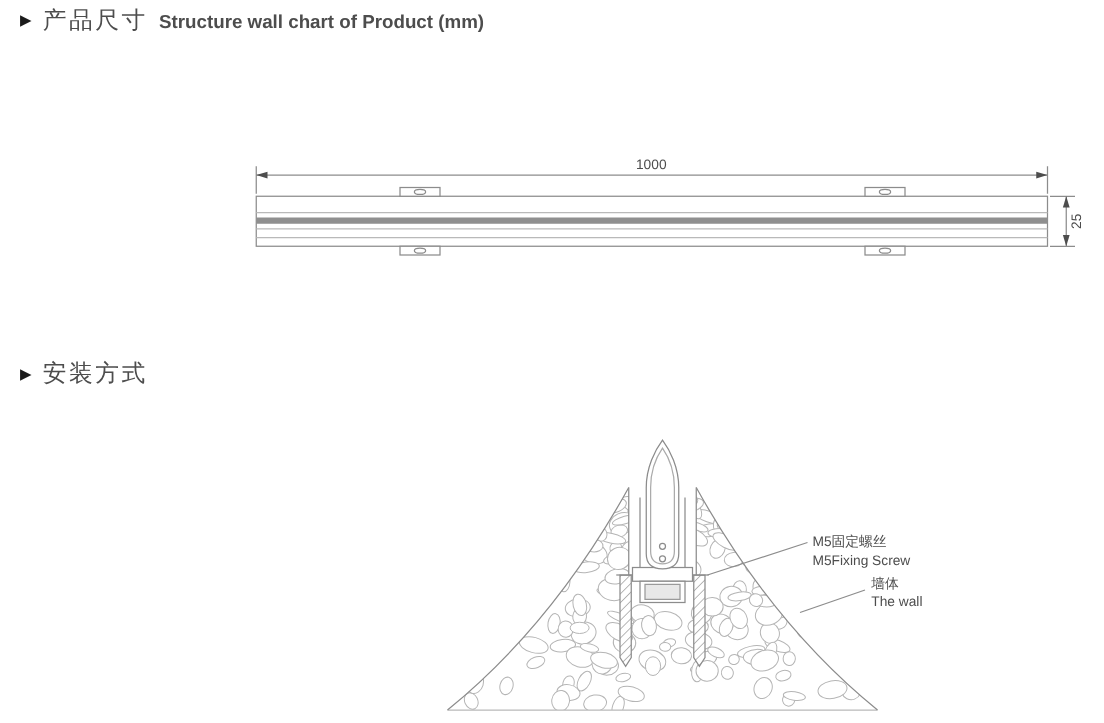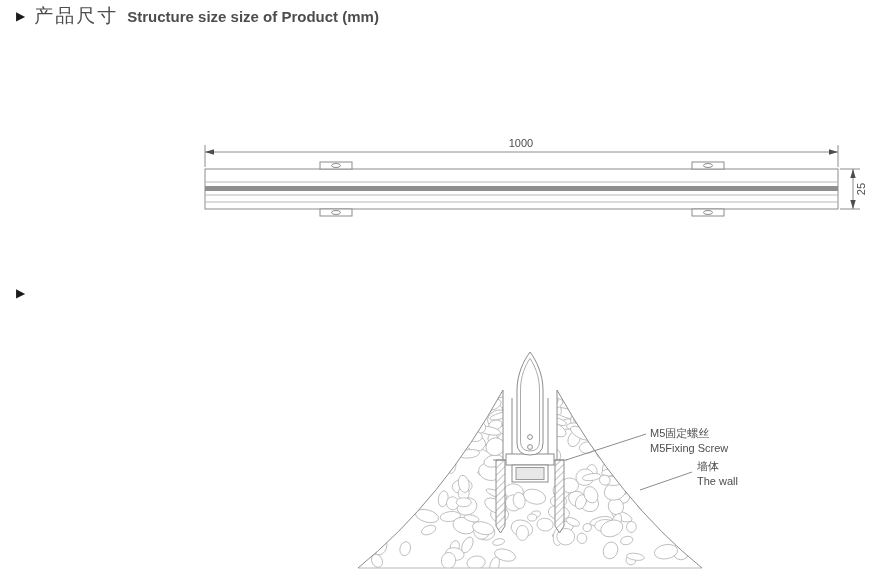--- a/index.html
+++ b/index.html
@@ -6,38 +6,38 @@
   html,body{width:883px;height:578px;background:#fff;
     font-family:"Liberation Sans","DejaVu Sans",sans-serif;}
   .page{position:relative;width:883px;height:578px;background:#fff;overflow:hidden}
   .section-header{position:absolute;left:16px;display:flex;align-items:baseline;gap:9px;color:#4d4d4d;white-space:nowrap}
   #header-product{top:3px}
   #header-install{top:286px}
   .marker{font-size:12px;color:#1a1a1a;align-self:center}
   .zh{font-size:19px;font-weight:normal;letter-spacing:2px}
   .en{font-size:15px;font-weight:bold}
   .drawing{position:absolute}
-  #drawing-structure{left:190px;top:129px}
+  #drawing-structure{left:190px;top:117px}
   #drawing-install{left:340px;top:348px}
   svg text{font-family:"Liberation Sans","DejaVu Sans",sans-serif}
   .dim-text{font-size:11px;fill:#4d4d4d}
   .lbl{font-size:11px;fill:#4d4d4d}
   .ln{stroke:#8c8c8c;fill:none;stroke-width:1}
   .thin{stroke:#b9b9b9;fill:none;stroke-width:1}
   .arrow{fill:#4d4d4d;stroke:none}
 </style>
 </head>
 <body>
 
 <div class="page">
 
   <header class="section-header" id="header-product">
     <span class="marker">▶</span>
     <span class="zh">产品尺寸</span>
-    <span class="en">Structure size size of Product (mm)</span>
+    <span class="en">Structure wall chart of Product (mm)</span>
   </header>
 
   <div class="drawing" id="drawing-structure">
     <svg width="693" height="110" viewBox="0 0 693 110">
 
       <g>
         <line class="ln" x1="15" y1="16" x2="15" y2="38"></line>
         <line class="ln" x1="648" y1="16" x2="648" y2="38"></line>
         <line class="ln" x1="15" y1="23" x2="648" y2="23"></line>
         <polygon class="arrow" points="15,23 24,20.3 24,25.7"></polygon>
@@ -76,20 +76,21 @@
         <line class="ln" x1="663" y1="40" x2="663" y2="80"></line>
         <polygon class="arrow" points="663,40 660.3,49 665.7,49"></polygon>
         <polygon class="arrow" points="663,80 660.3,71 665.7,71"></polygon>
         <text class="dim-text" x="675" y="60" text-anchor="middle" transform="rotate(-90 675 60)">25</text>
       </g>
     </svg>
   </div>
 
   <header class="section-header" id="header-install">
     <span class="marker">▶</span>
+    <span class="zh">安装方式</span>
   </header>
 
   <div class="drawing" id="drawing-install">
     <svg width="430" height="228" viewBox="0 0 430 228">
       <defs>
         <clipPath id="wallClip">
           <path d="M18 220 Q 102 152 163 42 L 217 42 Q 278 152 362 220 Z"></path>
         </clipPath>
         <pattern id="hatch" width="5" height="5" patternUnits="userSpaceOnUse" patternTransform="rotate(45)">
           <rect width="5" height="5" fill="#ffffff"></rect>

